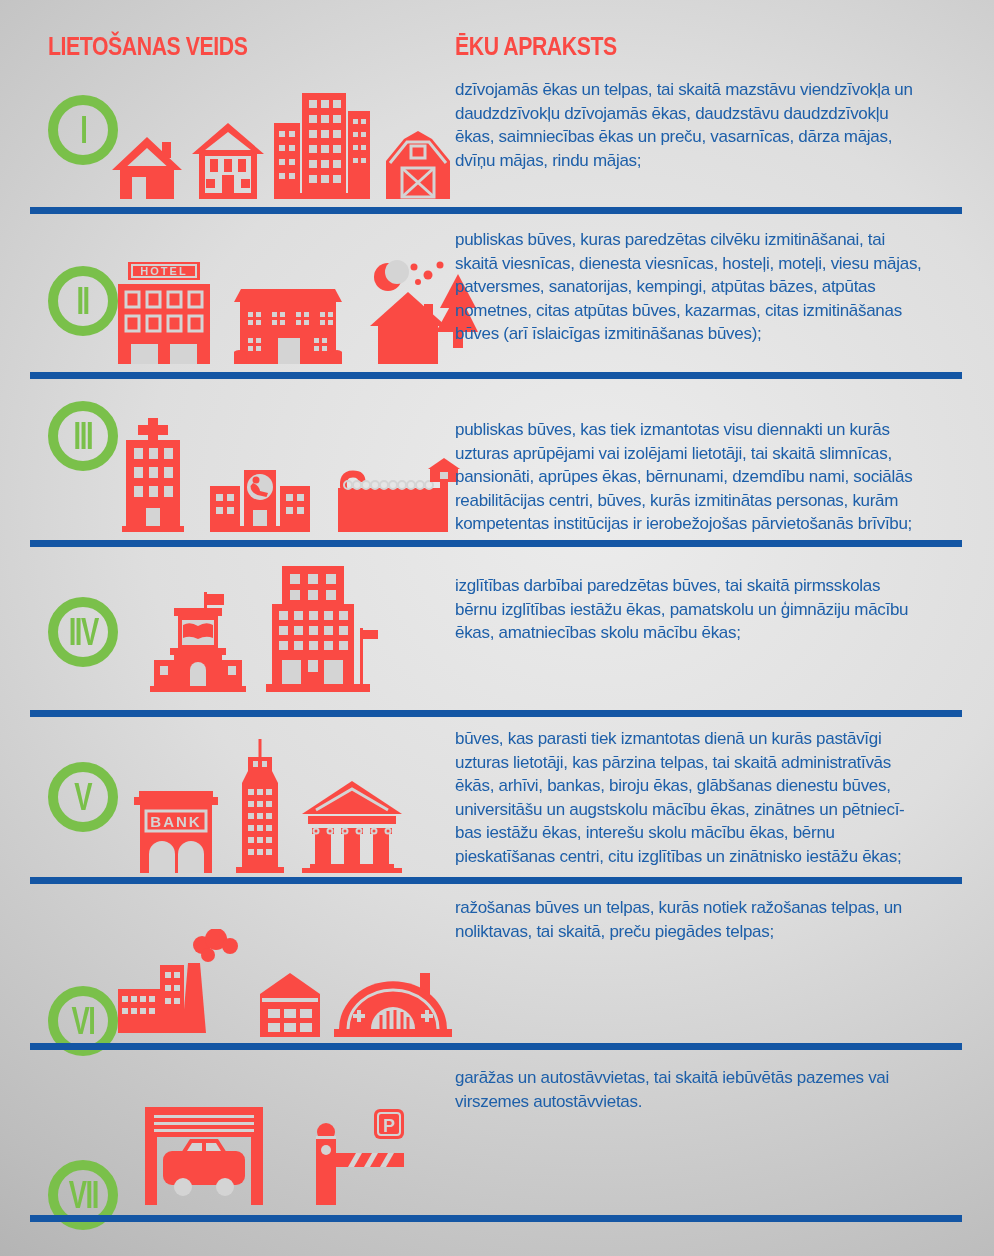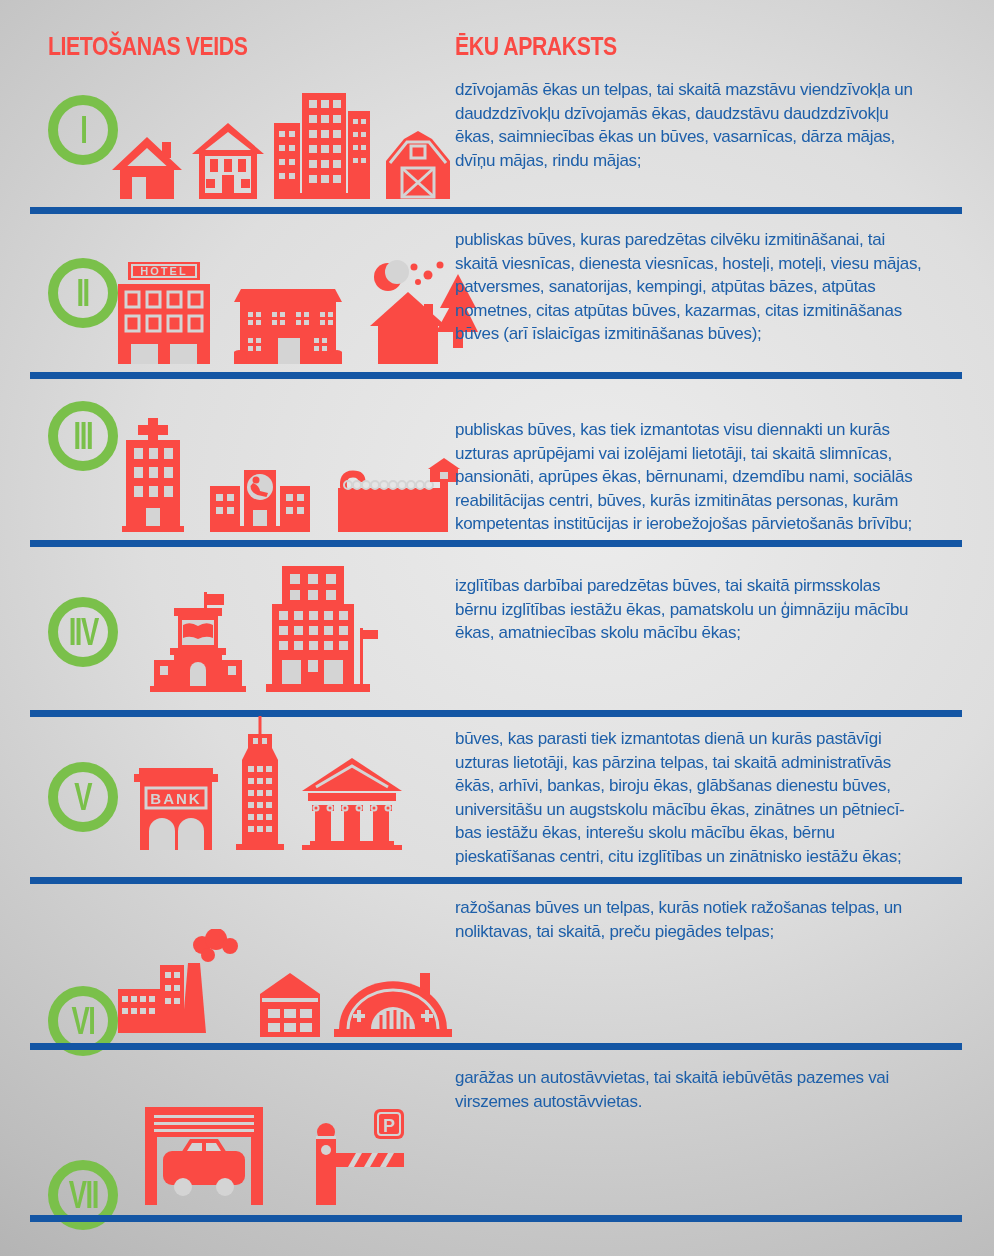--- a/index.html
+++ b/index.html
@@ -108,25 +108,25 @@
     <polygon class="r" points="6,72 6,34 24,12 38,4 52,12 70,34 70,72"></polygon>
     <polyline class="cs" points="10,36 27,15 49,15 66,36" stroke-width="3"></polyline>
     <rect class="cs" x="31" y="19" width="14" height="12" stroke-width="3"></rect>
     <rect class="cs" x="22" y="41" width="32" height="29" stroke-width="3"></rect>
     <line class="cs" x1="22" y1="41" x2="54" y2="70" stroke-width="3"></line>
     <line class="cs" x1="54" y1="41" x2="22" y2="70" stroke-width="3"></line>
   </svg>
 </div>
 <div class="desc" style="top:78px">dzīvojamās ēkas un telpas, tai skaitā mazstāvu viendzīvokļa un
 daudzdzīvokļu dzīvojamās ēkas, daudzstāvu daudzdzīvokļu
-ēkas, saimniecības ēkas un būves, vasarnīcas, dārza mājas,
+ēkas, saimniecības ēkas un preču, vasarnīcas, dārza mājas,
 dvīņu mājas, rindu mājas;</div>
 <div class="divider" style="top:207px"></div>
 
-<div class="circle" style="top:258px">
+<div class="circle" style="top:266px">
     <span>II</span>
   </div>
 <div class="icons" style="left:118px;top:260px;height:104px;gap:24px">
   <svg width="92" height="102" viewBox="0 0 92 102">
     <rect class="r" x="10" y="0" width="72" height="18"></rect>
     <rect class="cs" x="14" y="3" width="64" height="12" stroke-width="2"></rect>
     <text class="c" x="46" y="13" font-size="11" text-anchor="middle" letter-spacing="2">HOTEL</text>
     <rect class="r" x="0" y="22" width="92" height="80"></rect>
     <rect class="cs" x="8" y="30" width="13" height="15" stroke-width="3"></rect>
       <rect class="cs" x="29" y="30" width="13" height="15" stroke-width="3"></rect>
@@ -323,21 +323,21 @@
   </svg>
 </div>
 <div class="desc" style="top:574px">izglītības darbībai paredzētas būves, tai skaitā pirmsskolas
 bērnu izglītības iestāžu ēkas, pamatskolu un ģimnāziju mācību
 ēkas, amatniecības skolu mācību ēkas;</div>
 <div class="divider" style="top:710px"></div>
 
 <div class="circle" style="top:762px">
     <span>V</span>
   </div>
-<div class="icons" style="left:134px;top:716px;height:134px;gap:18px">
+<div class="icons" style="left:134px;top:739px;height:134px;gap:18px">
   <svg width="84" height="88" viewBox="0 0 84 88">
     <rect class="r" x="5" y="6" width="74" height="6"></rect>
     <rect class="r" x="0" y="12" width="84" height="8"></rect>
     <rect class="r" x="6" y="20" width="72" height="68"></rect>
     <rect class="cs" x="12" y="26" width="60" height="20" stroke-width="3"></rect>
     <text class="c" x="42" y="42" font-size="15" text-anchor="middle" letter-spacing="2">BANK</text>
     <path class="c" d="M15,88 v-19 a13,13 0 0 1 26,0 v19 z"></path>
     <path class="c" d="M44,88 v-19 a13,13 0 0 1 26,0 v19 z"></path>
   </svg>
   <svg width="48" height="134" viewBox="0 0 48 134">

